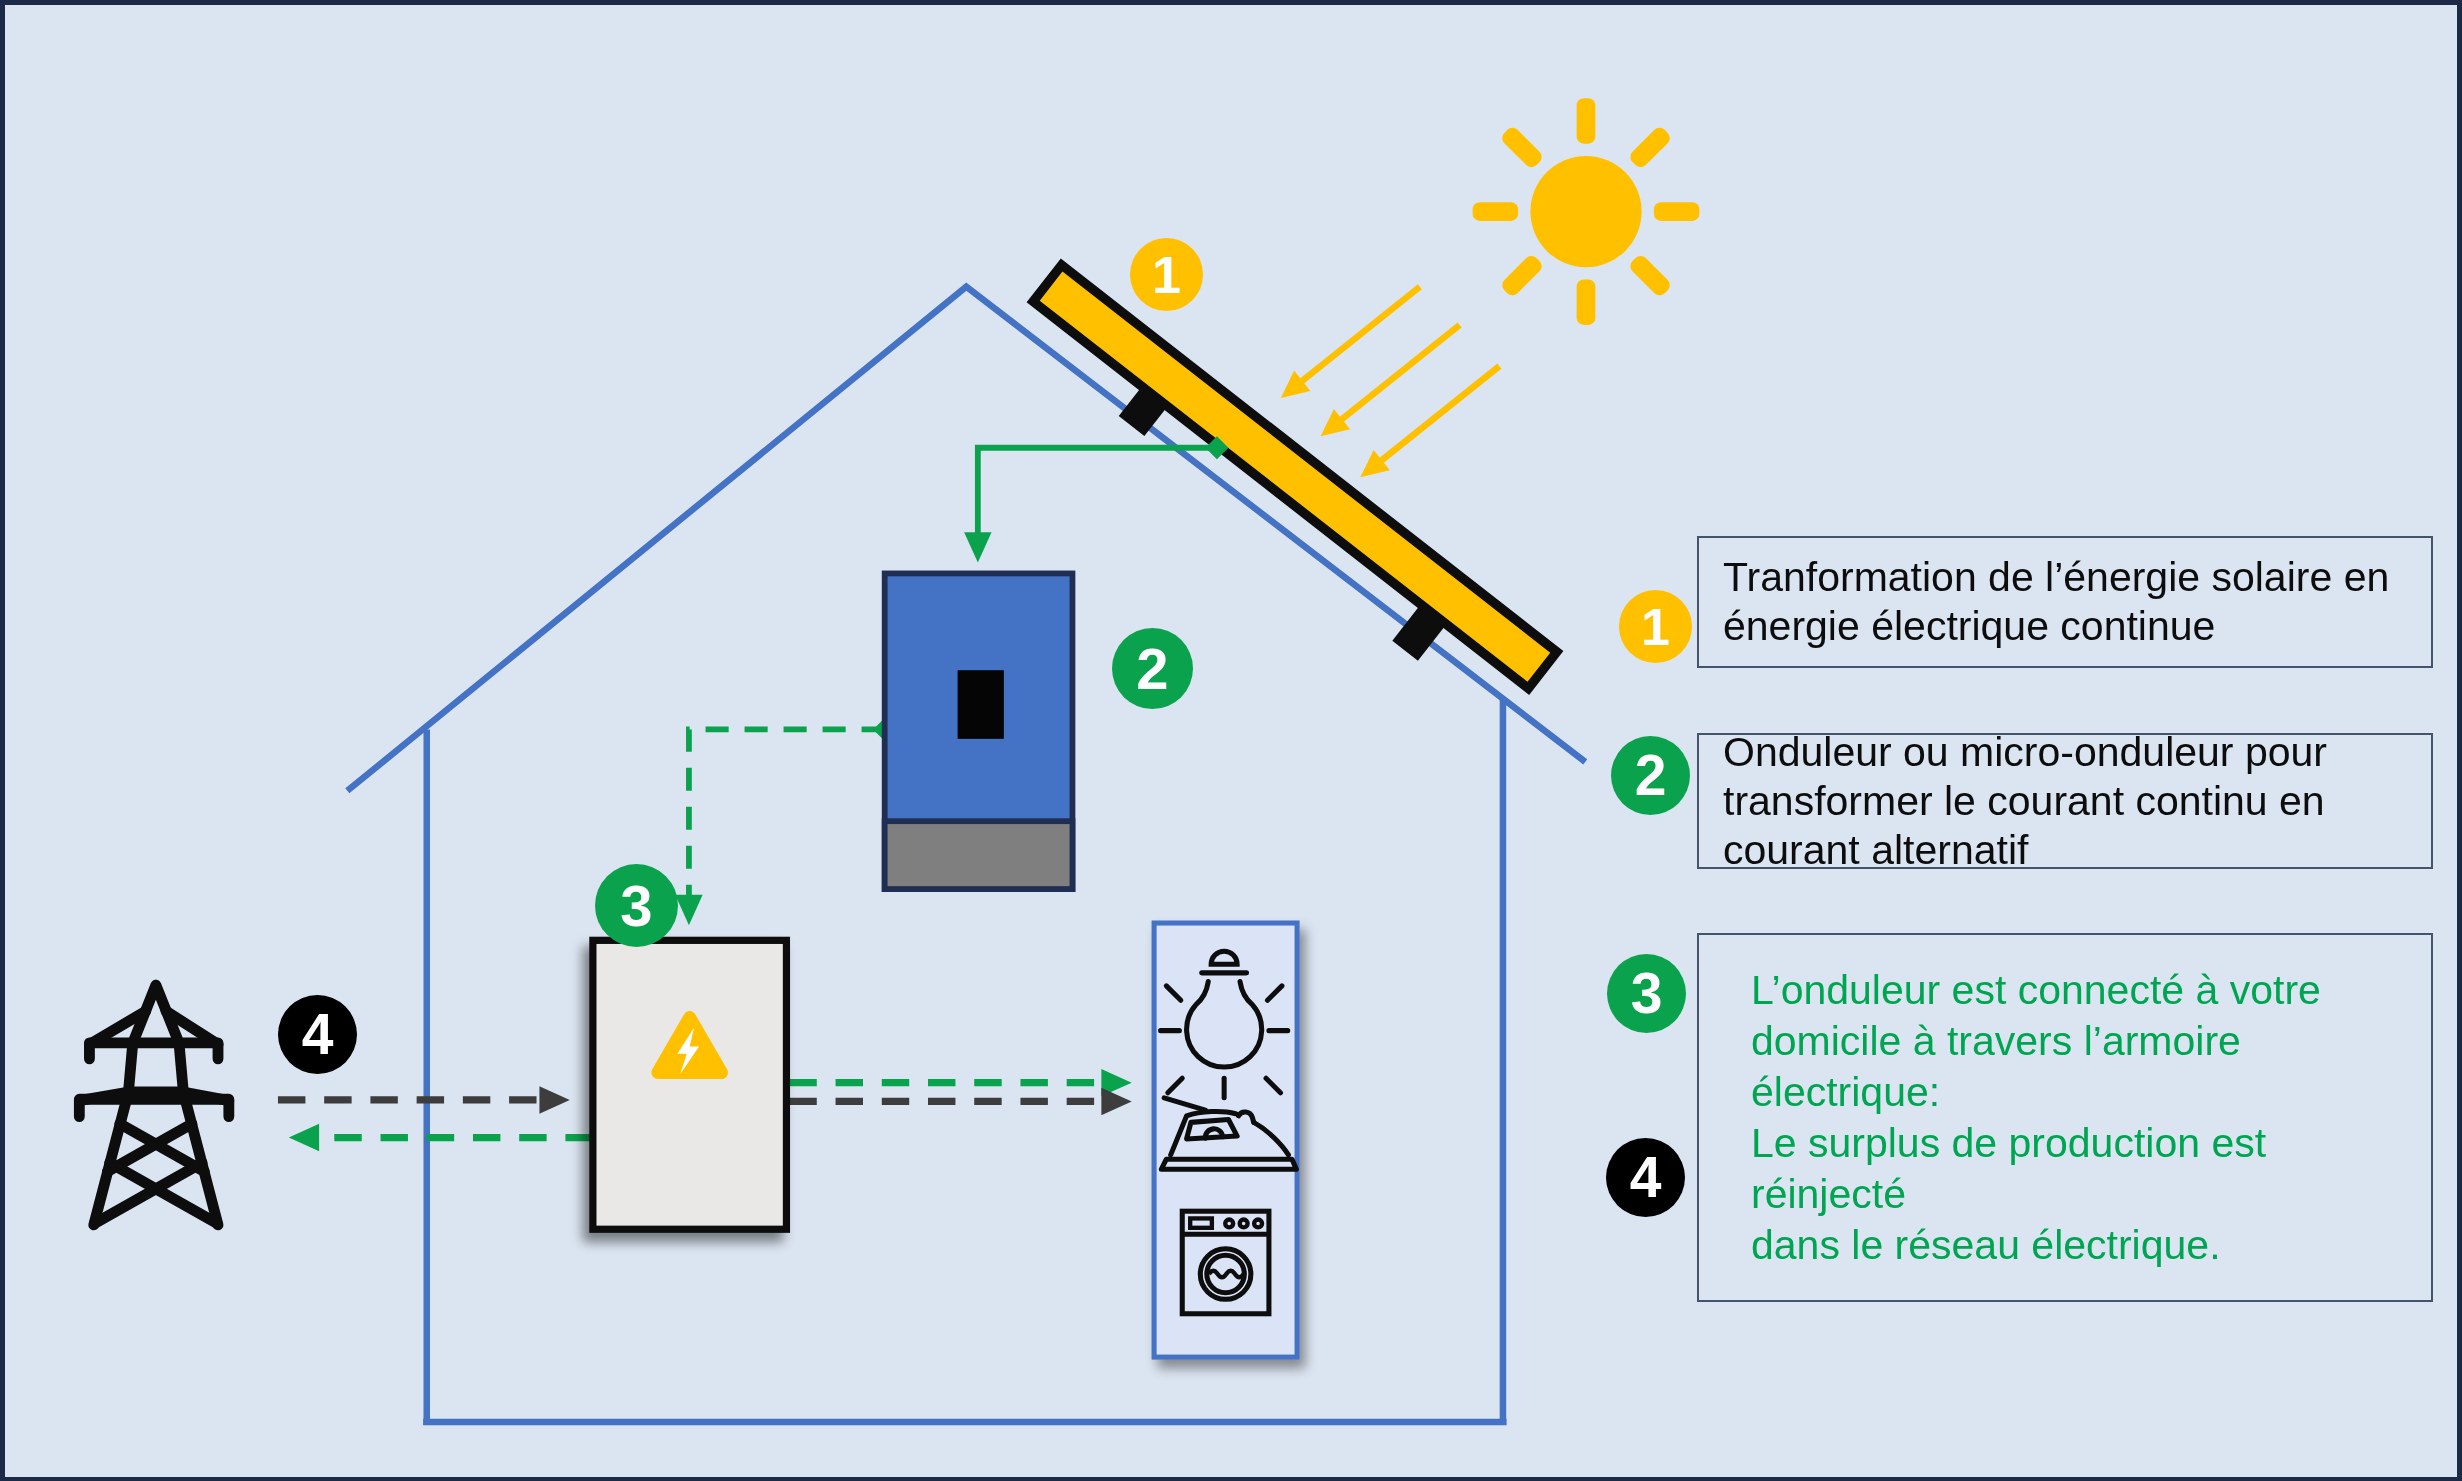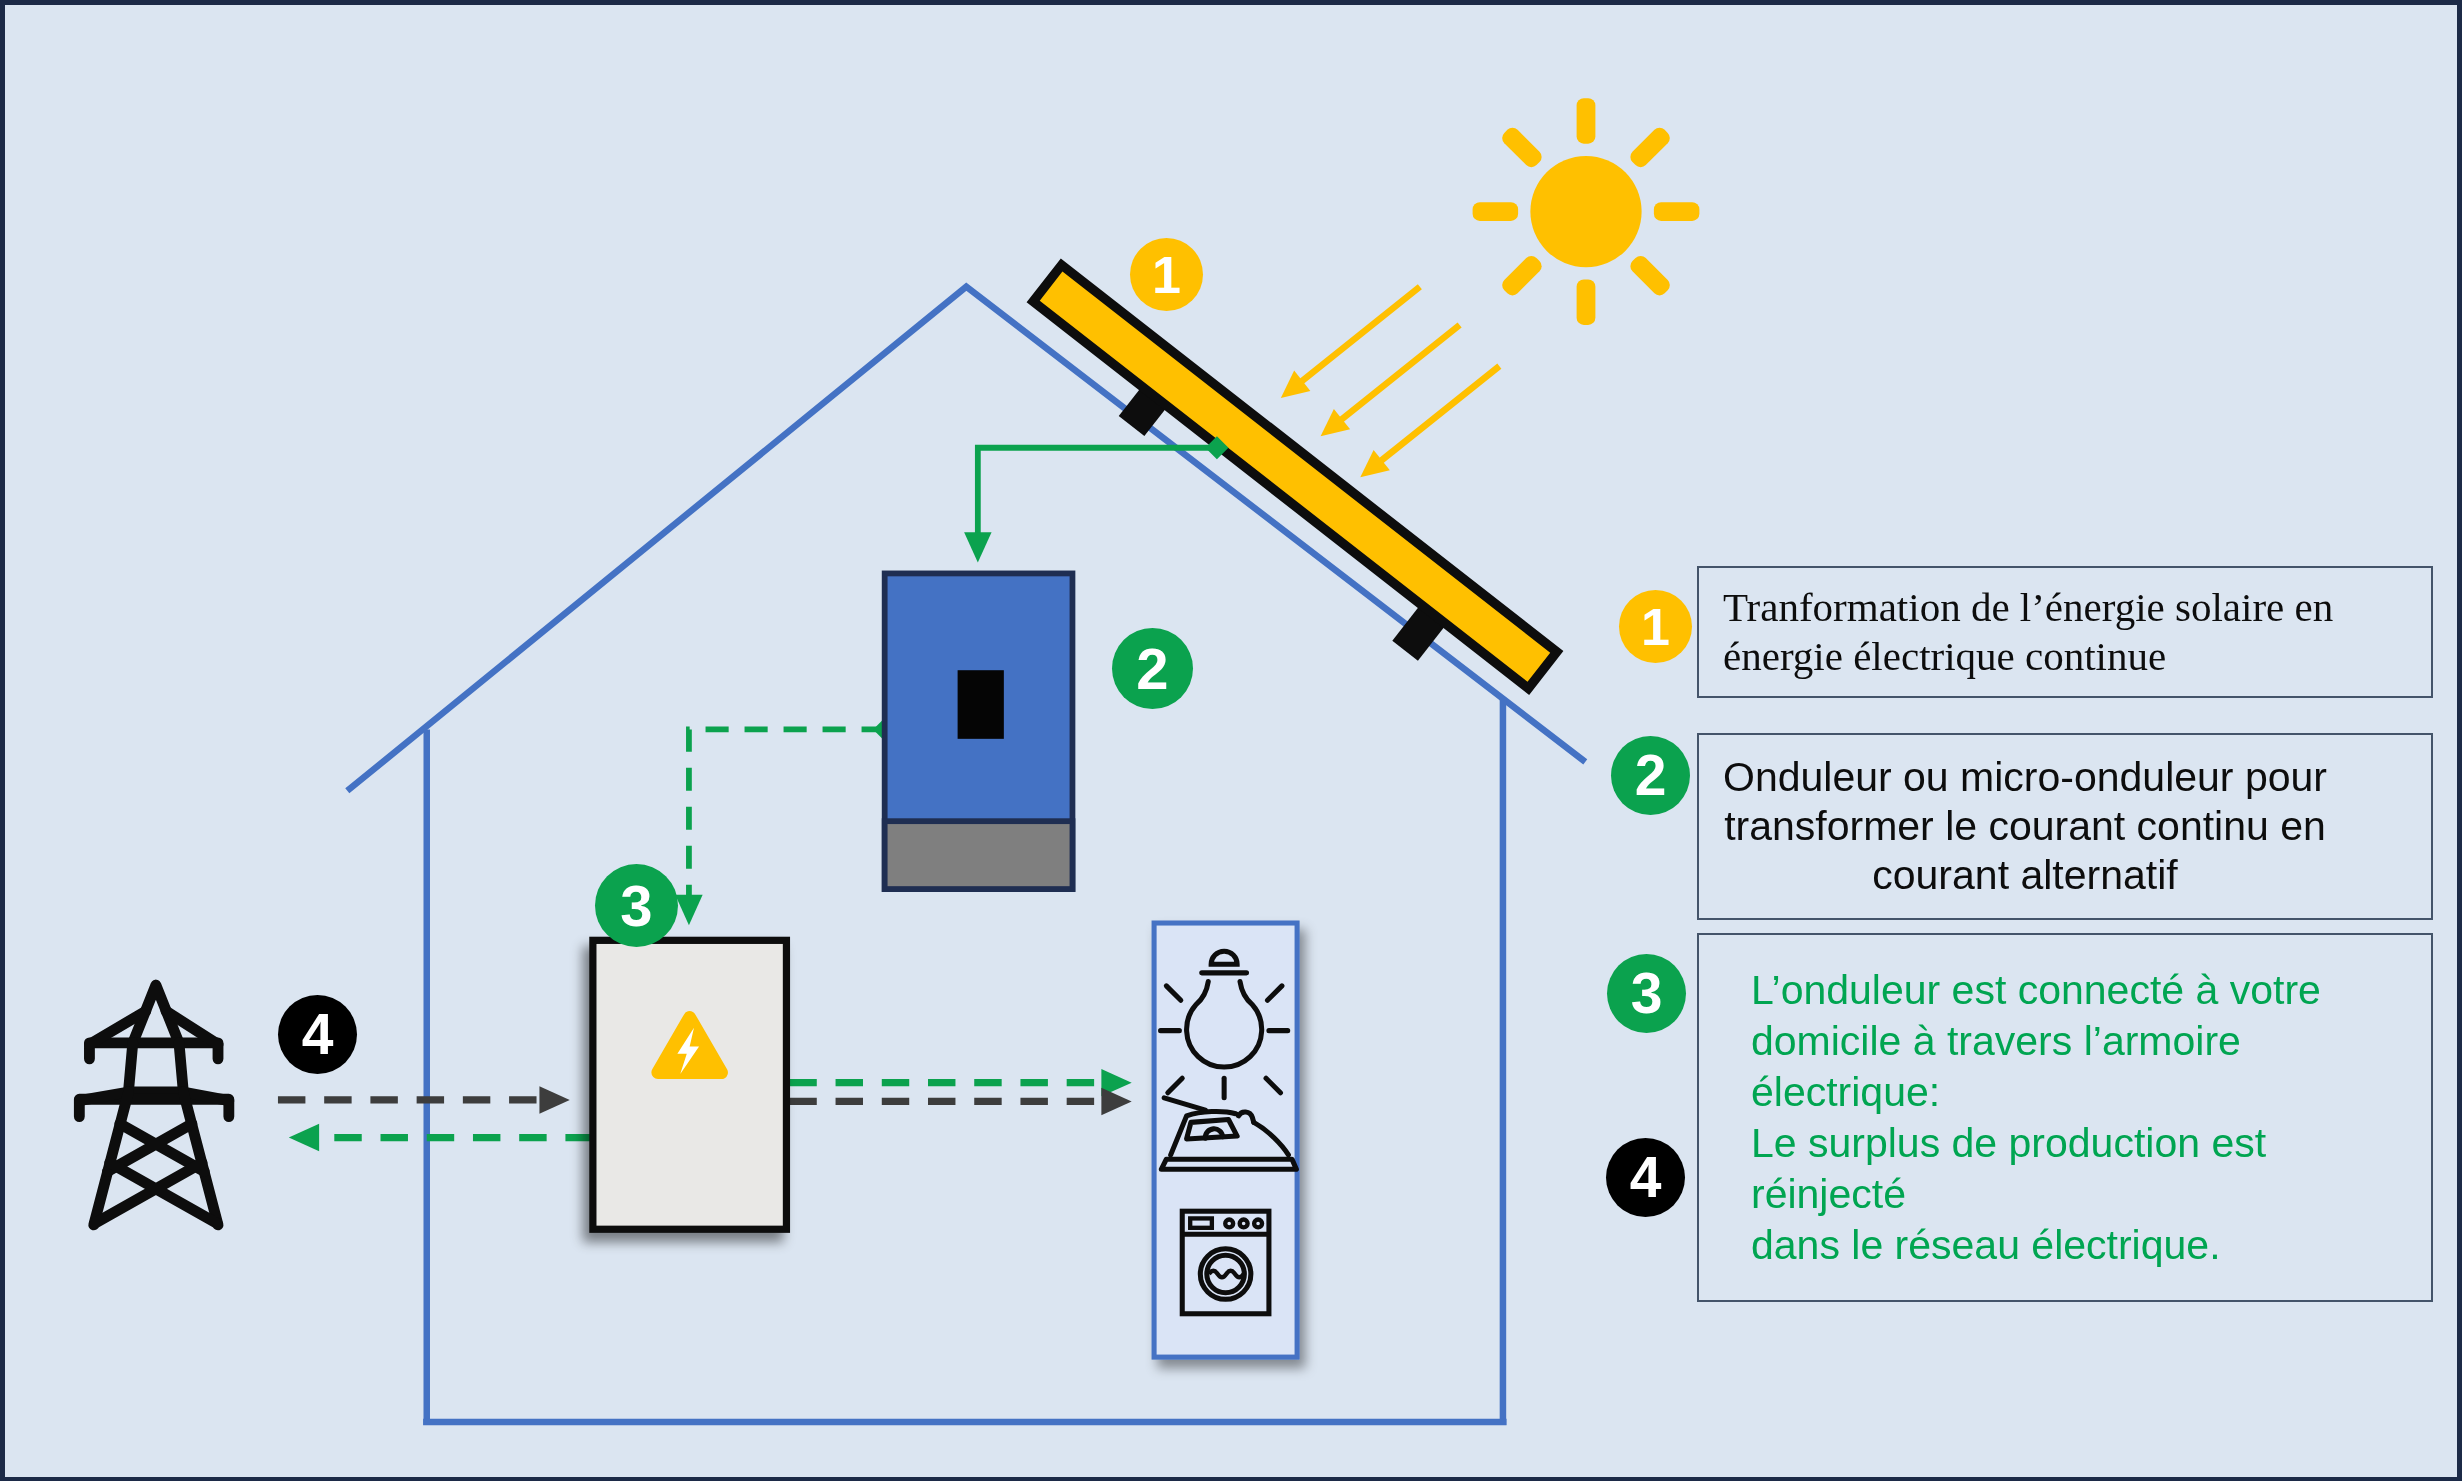--- a/index.html
+++ b/index.html
@@ -42,22 +42,22 @@
   
   .legend-box{
     position:absolute;
     left:1692px;
     width:736px;
     border:2.2px solid var(--boxborder,#44546a);
     box-sizing:border-box;
     display:flex;align-items:center;
     padding-left:24px;
   }
-  #legend-box-1{top:561px;height:132px;font-family:Liberation Serif, serif;}
-  #legend-box-2{top:728px;height:187px;text-align:center;}
+  #legend-box-1{top:531px;height:132px;}
+  #legend-box-2{top:728px;height:136px;}
   #legend-box-3{top:928px;height:369px;}
   .legend-text{
     font-size:41px;
     line-height:49px;
     color:#0d0d0d;
     white-space:pre-line;
   }
   #legend-box-3 .legend-text{line-height:51px;}
   .legend-text .para{display:block;white-space:pre-line;margin-left:28px;}
   .legend-text .para.green-text{color:var(--greentext,#00a551);}

